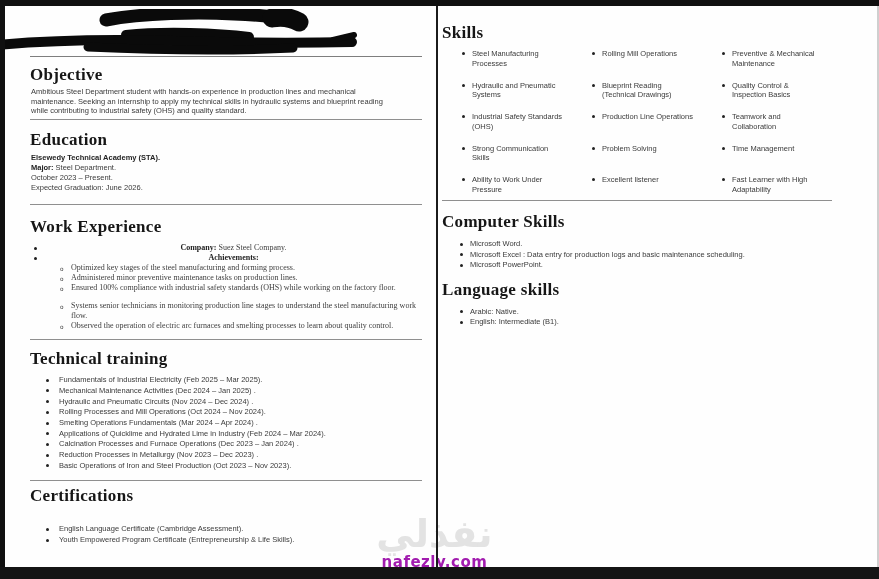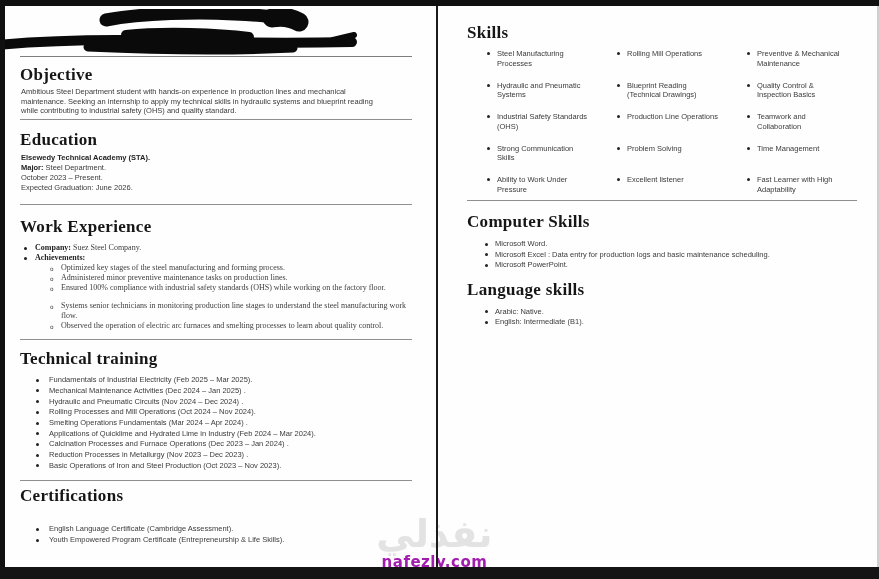--- a/index.html
+++ b/index.html
@@ -9,22 +9,22 @@
   }
   
   .bar-top    { position:absolute; left:0; top:0; width:879px; height:6px; background:#101010; z-index:6; }
   .bar-left   { position:absolute; left:0; top:0; width:5px; height:579px; background:#101010; z-index:6; }
   .bar-bottom { position:absolute; left:0; top:567px; width:879px; height:12px; background:#141414; z-index:6; }
   .edge-right { position:absolute; right:0; top:0; width:2px; height:579px; background:#cfcfcf; z-index:5; }
   .divider    { position:absolute; left:436px; top:0; width:2px; height:579px; background:#1b1b1b; z-index:4; }
 
   
   .col { position:absolute; top:0; }
-  .col-left  { left:20px; width:392px; }
-  .col-right { left:467px; width:390px; }
+  .col-left  { left:30px; width:392px; }
+  .col-right { left:442px; width:390px; }
 
   
   .h {
     font-family:"Liberation Serif", serif; font-weight:bold; color:#161616;
     font-size:17px; line-height:22px; margin:0; letter-spacing:0.3px;
   }
   .rule { border:0; border-top:1px solid #8f8f8f; height:0; margin:0; }
 
   
   .scribble-space { height:54px; }
@@ -38,21 +38,21 @@
 
   .objective-text { margin:1px 0 0 1px; width:370px; }
 
   .edu { margin:2px 0 0 1px; }
   .edu > div { line-height:10px; }
 
   ul { margin:0; padding:0; list-style:none; }
   li { position:relative; }
 
   
-  .work-list { margin-top:5px; }
+  .work-list { margin-top:5px;text-align:center; }
   .work-list li { padding-left:15px; line-height:10px; }
   .work-list li::before { content:""; position:absolute; left:4px; top:3.5px; width:3.2px; height:3.2px; border-radius:50%; background:#1e1e1e; }
   .sub-list li { padding-left:41px; line-height:10px; }
   .sub-list li::before { content:"o"; position:absolute; left:30px; top:0.5px; font-family:"DejaVu Sans Mono", monospace; font-size:6px; color:#444; }
   .group-gap { margin-top:8px; }
 
   
   .dots { margin-top:5px; }
   .dots li { padding-left:29px; line-height:10.7px; }
   .dots li::before { content:""; position:absolute; left:16px; top:3.6px; width:3px; height:3px; border-radius:50%; background:#222; }

